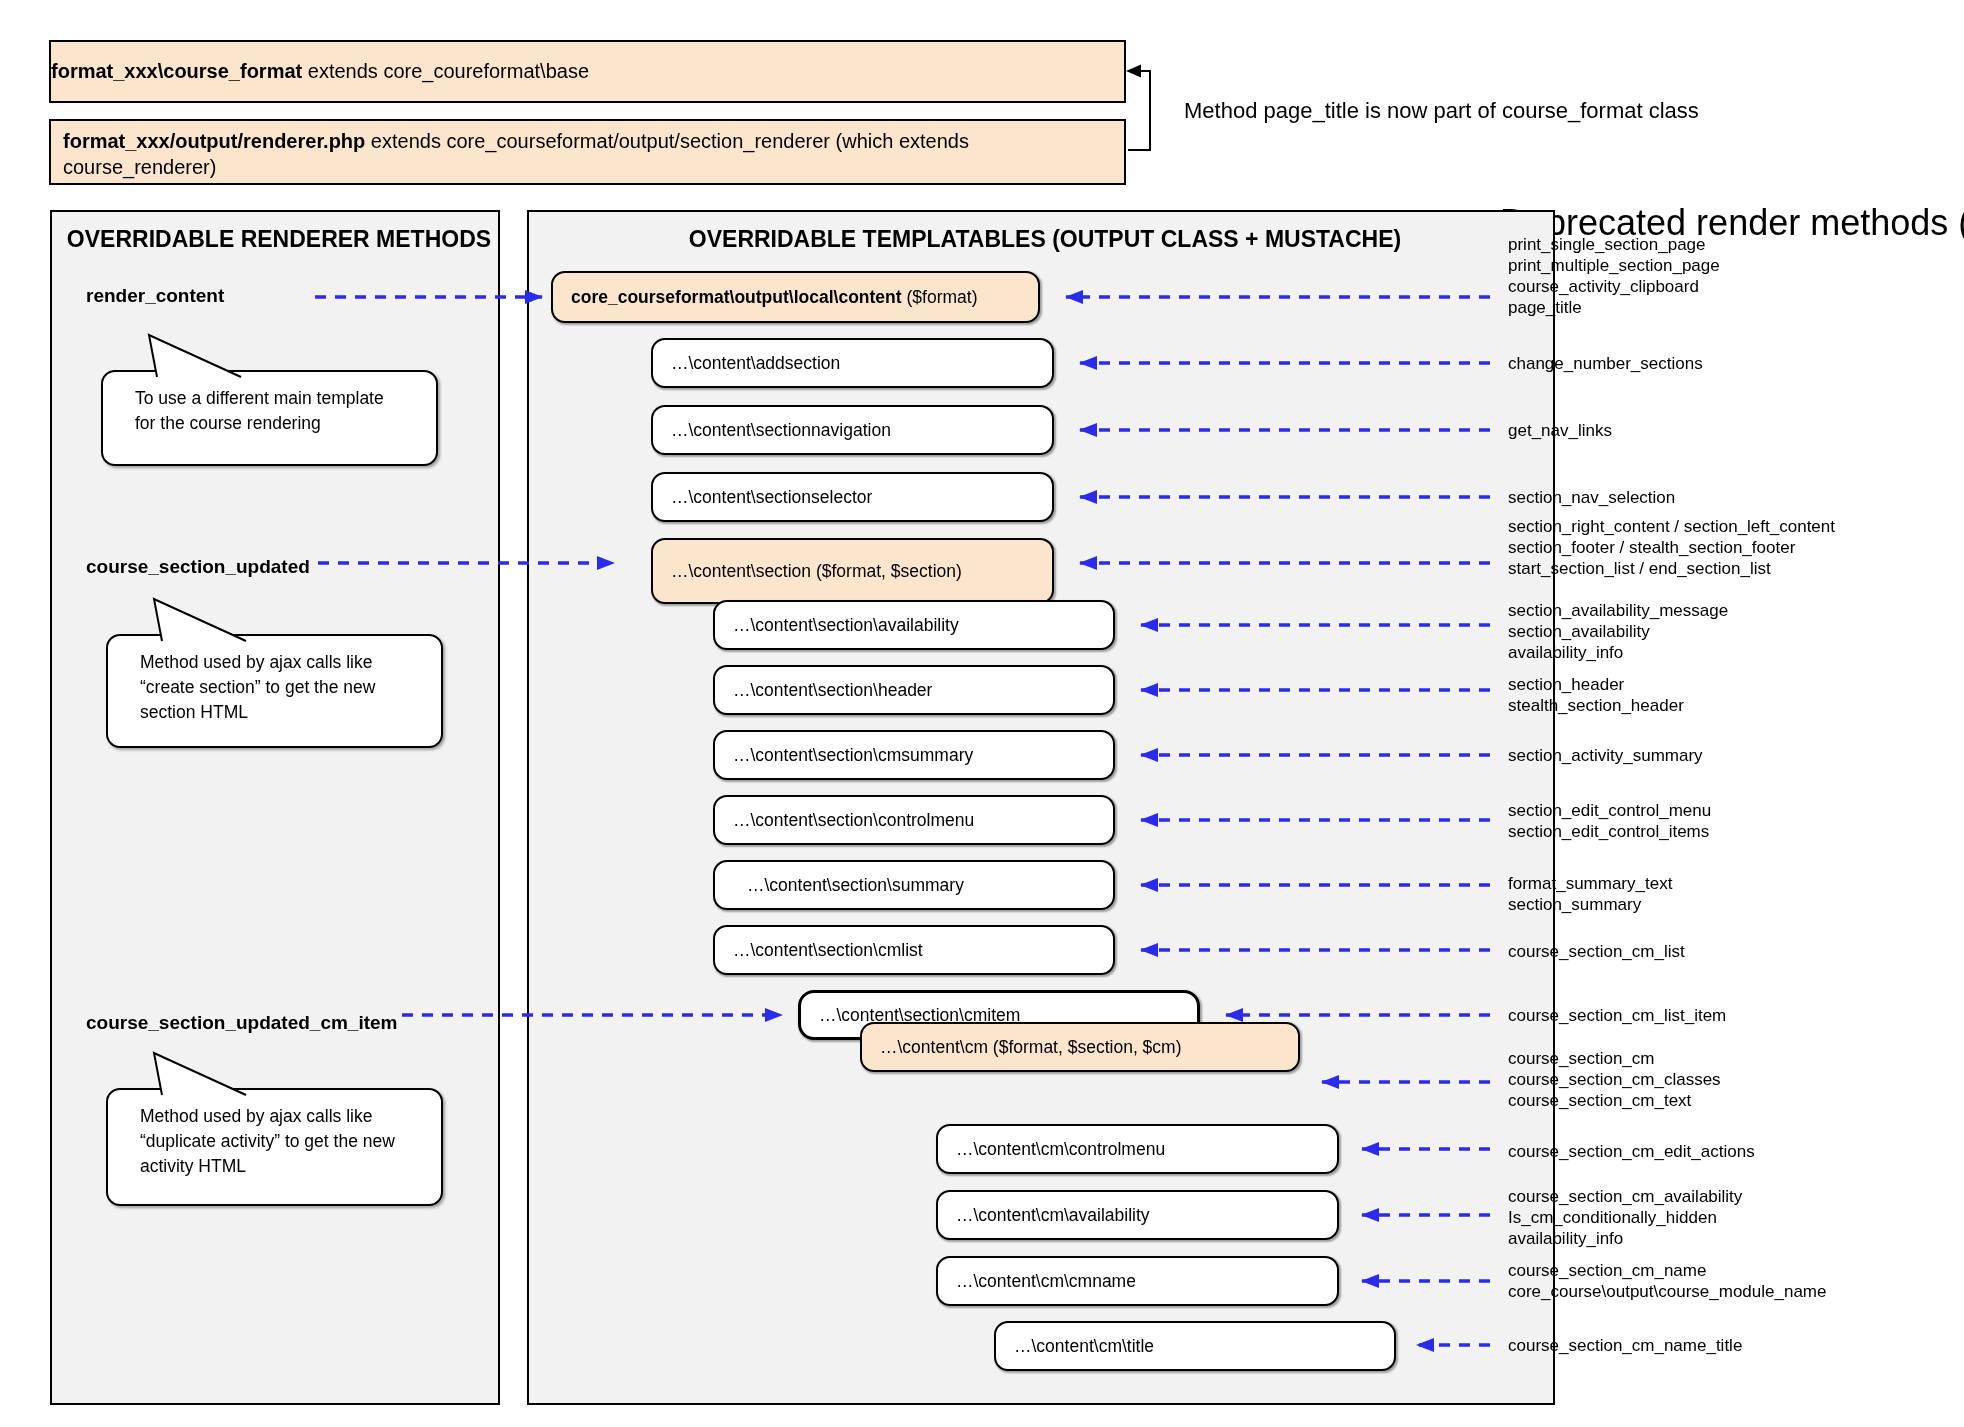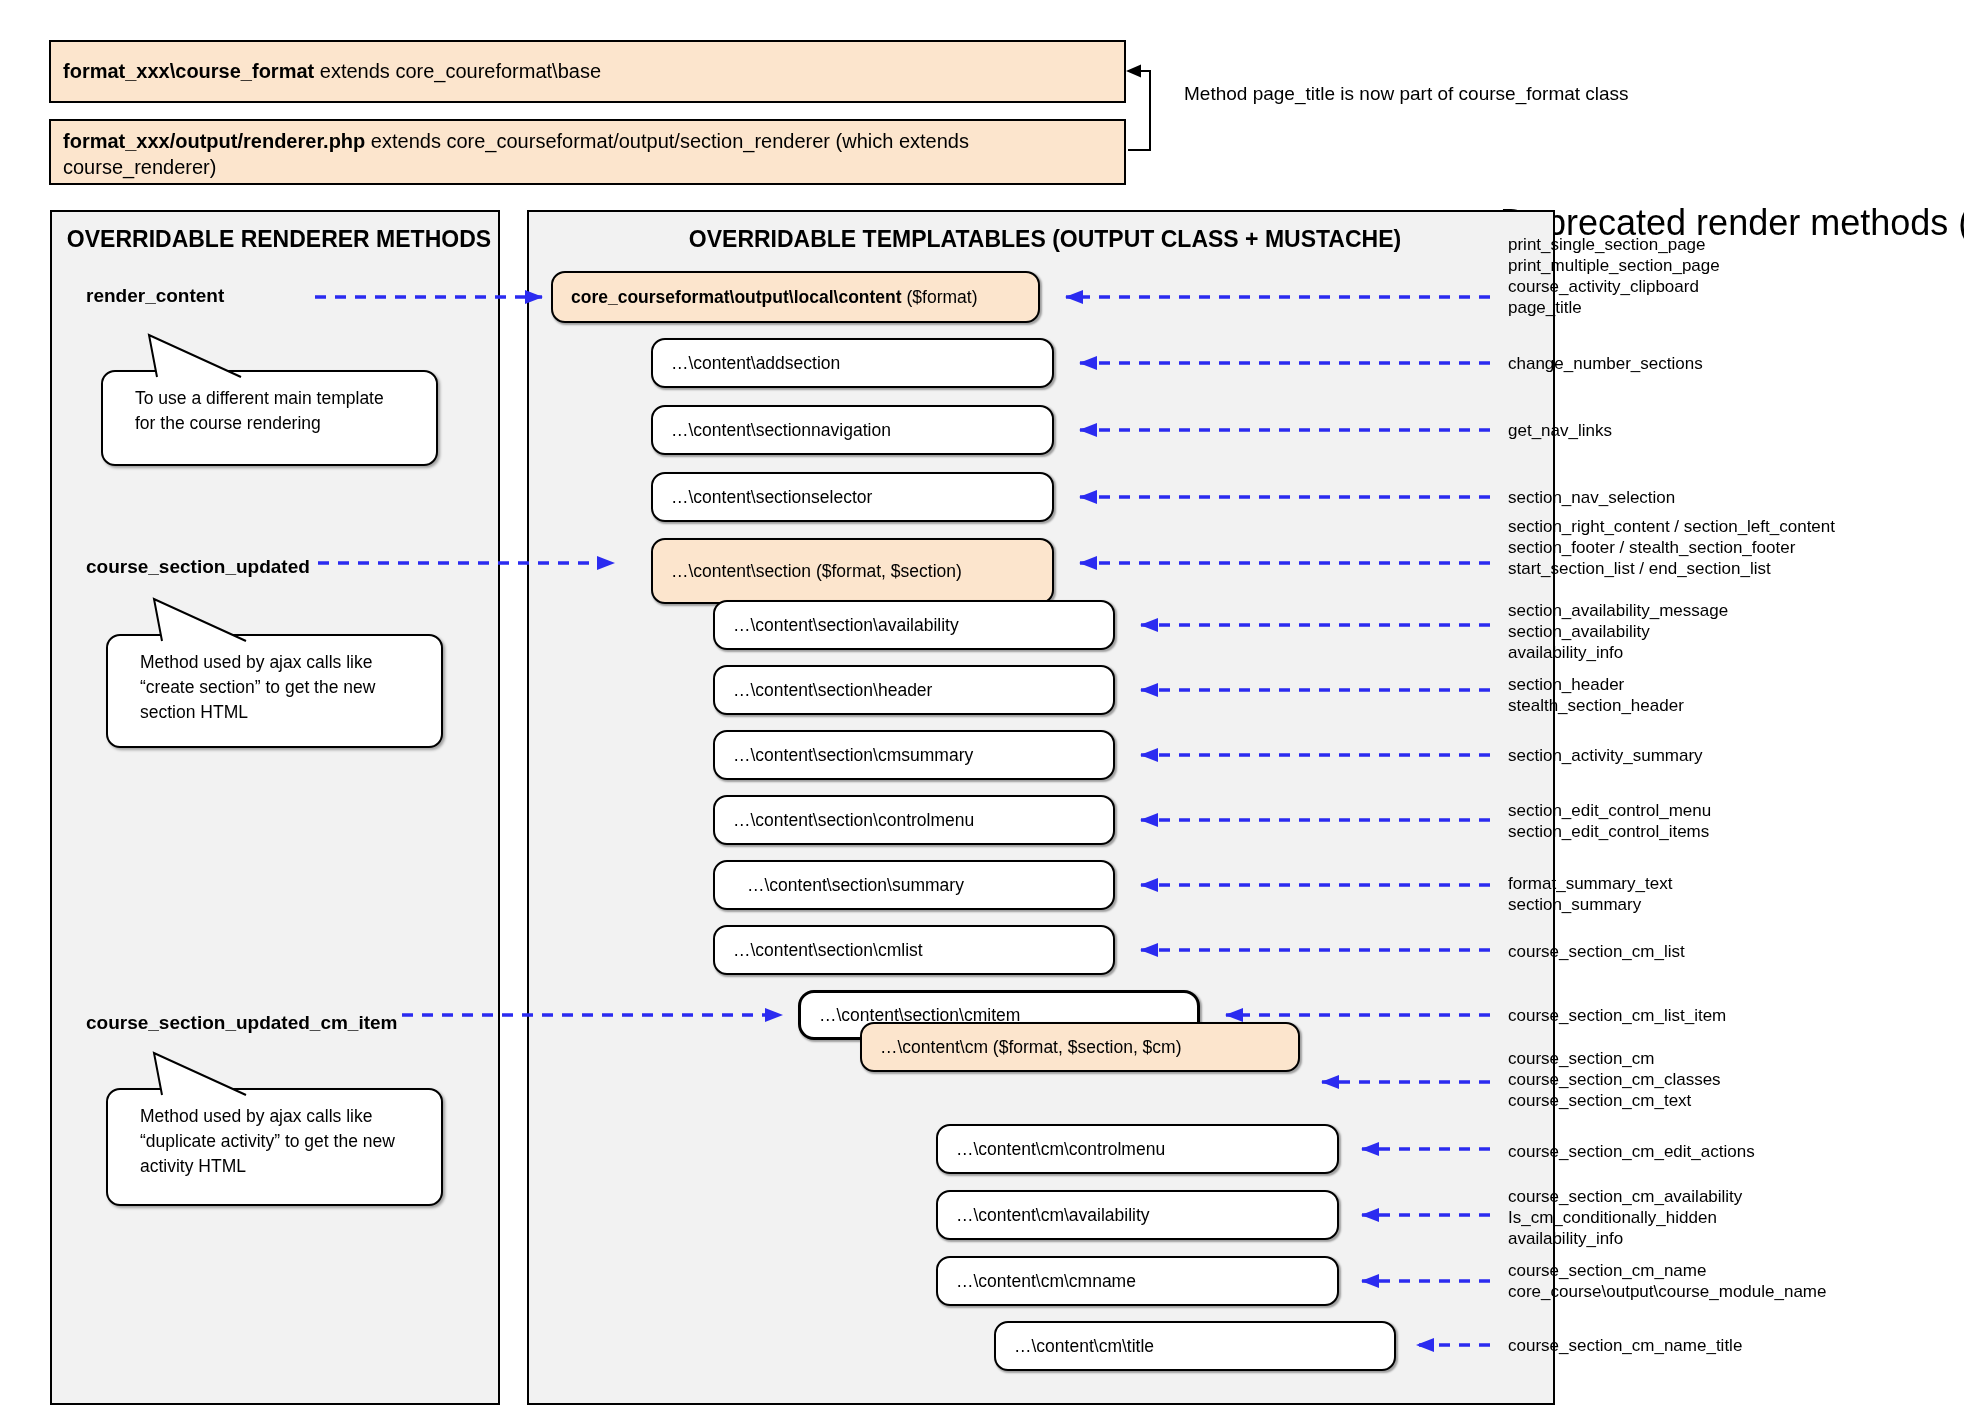--- a/index.html
+++ b/index.html
@@ -2,25 +2,25 @@
 <html><head>
 <meta charset="utf-8">
 <style>
   html,body { margin:0; padding:0; background:#ffffff; }
   body { font-family:"Liberation Sans", sans-serif; color:#000; }
   .canvas { position:relative; width:1964px; height:1427px; background:#fff; overflow:hidden; }
 
   
   .topbox { position:absolute; left:49px; width:1077px; background:#fce5cd;
             border:2px solid #000; box-sizing:border-box; font-size:20px; }
-  .topbox.one { top:40px; height:63px; display:flex; align-items:center; padding:0 12px; }
+  .topbox.one { top:40px; height:63px; display:flex; align-items:center; padding:0 0; }
   .topbox.two { top:119px; height:66px; padding:7px 12px; line-height:1.32; }
   .bold { font-weight:bold; }
 
-  .note { position:absolute; left:1184px; top:83px; font-size:19px; white-space:nowrap; }
+  .note { position:absolute; left:1184px; top:98px; font-size:22px; white-space:nowrap; }
   .dep-title { position:absolute; left:1500px; top:202px; font-size:36px; white-space:nowrap; }
 
   
   .panel { position:absolute; top:210px; height:1195px; background:#f2f2f2;
            border:2px solid #000; box-sizing:border-box; }
   .panel.left { left:50px; width:450px; }
   .panel.mid  { left:527px; width:1028px; }
   .panel-title { position:absolute; top:14px; left:4px; width:100%; text-align:center;
                  font-weight:bold; font-size:23px; white-space:nowrap; }
 

